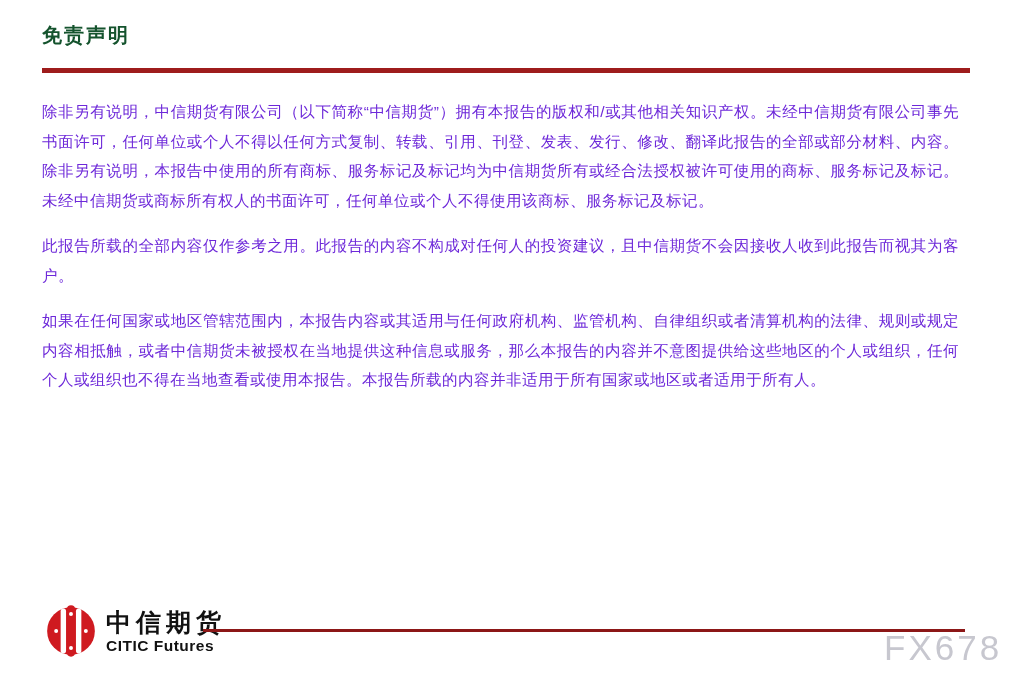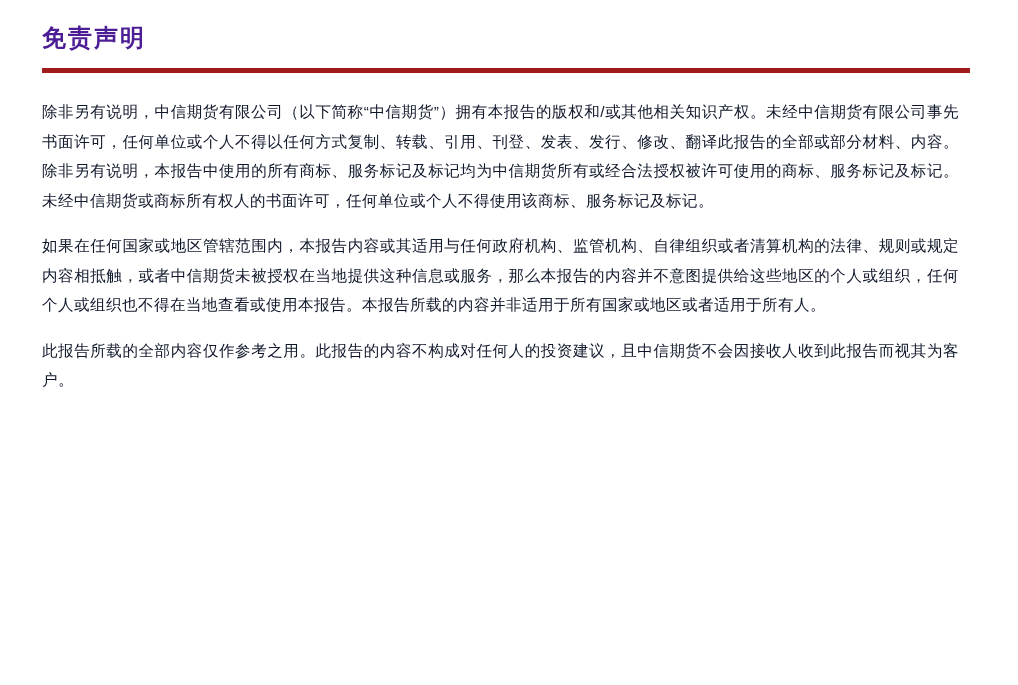--- a/index.html
+++ b/index.html
@@ -13,23 +13,23 @@
     width: 1018px;
     height: 685px;
     background: #ffffff;
     overflow: hidden;
   }
   .page-title {
     position: absolute;
     left: 42px;
     top: 22px;
     margin: 0;
-    font-size: 24px;
+    font-size: 20px;
     font-weight: 800;
-    color: #4c1d95;
+    color: #14532d;
     letter-spacing: 2px;
     text-align: right;
   }
   .title-rule {
     position: absolute;
     left: 42px;
     top: 68px;
     width: 928px;
     height: 5px;
     background: #9e1c1c;
@@ -37,21 +37,21 @@
   .content {
     position: absolute;
     left: 42px;
     top: 97px;
     width: 933px;
   }
   .content p {
     margin: 0 16px 16px 0;
     font-size: 15.5px;
     line-height: 29.5px;
-    color: #0f172a;
+    color: #6d28d9;
     text-align: justify;
     text-justify: inter-ideograph;
     letter-spacing: 0.5px;
   }
   .footer {
     position: absolute;
     left: 0;
     top: 596px;
     width: 1018px;
     height: 89px;
@@ -108,18 +108,38 @@
 </head>
 <body>
 
 <div class="slide">
 
   <h1 class="page-title">免责声明</h1>
   <div class="title-rule"></div>
 
   <div class="content">
     <p>除非另有说明，中信期货有限公司（以下简称“中信期货”）拥有本报告的版权和/或其他相关知识产权。未经中信期货有限公司事先书面许可，任何单位或个人不得以任何方式复制、转载、引用、刊登、发表、发行、修改、翻译此报告的全部或部分材料、内容。除非另有说明，本报告中使用的所有商标、服务标记及标记均为中信期货所有或经合法授权被许可使用的商标、服务标记及标记。未经中信期货或商标所有权人的书面许可，任何单位或个人不得使用该商标、服务标记及标记。</p>
+    <p>此报告所载的全部内容仅作参考之用。此报告的内容不构成对任何人的投资建议，且中信期货不会因接收人收到此报告而视其为客户。</p>
     <p>如果在任何国家或地区管辖范围内，本报告内容或其适用与任何政府机构、监管机构、自律组织或者清算机构的法律、规则或规定内容相抵触，或者中信期货未被授权在当地提供这种信息或服务，那么本报告的内容并不意图提供给这些地区的个人或组织，任何个人或组织也不得在当地查看或使用本报告。本报告所载的内容并非适用于所有国家或地区或者适用于所有人。</p>
-    <p>此报告所载的全部内容仅作参考之用。此报告的内容不构成对任何人的投资建议，且中信期货不会因接收人收到此报告而视其为客户。</p>
   </div>
 
+  <div class="footer">
+    <div class="logo-group">
+      <svg class="logo-mark" viewBox="0 0 60 60" aria-hidden="true">
+        <circle cx="30" cy="30" r="26.5" fill="#cf1a20"></circle>
+        <rect x="18.5" y="5" width="6" height="50" rx="3" fill="#ffffff"></rect>
+        <rect x="35.5" y="5" width="6" height="50" rx="3" fill="#ffffff"></rect>
+        <rect x="25.5" y="1.5" width="9" height="57" rx="4.5" fill="#cf1a20"></rect>
+        <circle cx="13.5" cy="30" r="2.2" fill="#ffffff"></circle>
+        <circle cx="46.5" cy="30" r="2.2" fill="#ffffff"></circle>
+        <circle cx="30" cy="11" r="2.2" fill="#ffffff"></circle>
+        <circle cx="30" cy="49" r="2.2" fill="#ffffff"></circle>
+      </svg>
+      <div class="brand-text">
+        <div class="brand-cn">中信期货</div>
+        <div class="brand-en">CITIC Futures</div>
+      </div>
+    </div>
+    <div class="footer-rule"></div>
+    <div class="watermark">FX678</div>
+  </div>
 
 </div>
 
 </body></html>

